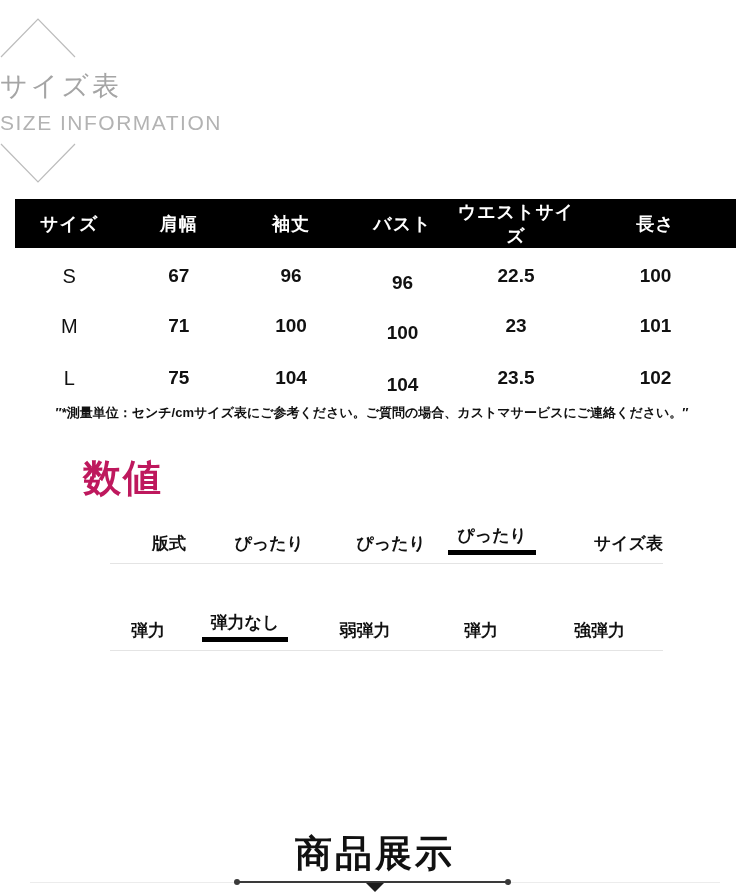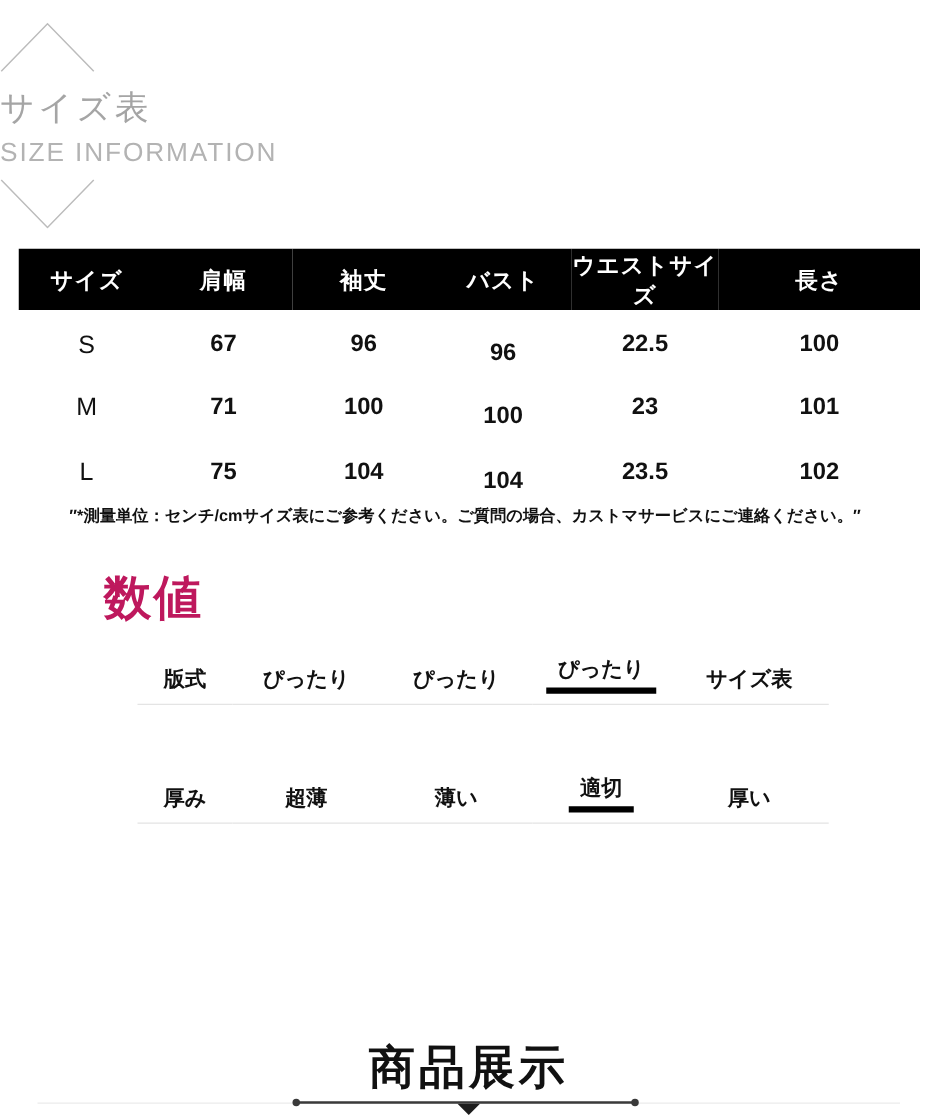--- a/index.html
+++ b/index.html
@@ -97,21 +97,21 @@
   }
   .spec-table td {
     border-bottom: 1px solid #e4e4e4;
     text-align: center;
     vertical-align: bottom;
     padding-bottom: 8px;
     font-size: 17px;
     font-weight: bold;
     color: #111;
   }
-  .spec-table tr.r1 td { height: 46px; }
+  .spec-table tr.r1 td { height: 46px; text-align: right; }
   .spec-table tr.r2 td { height: 87px; }
   .spec-table tr.r3 td { height: 95px; }
   .spec-table .sel {
     display: inline-block;
     padding: 0 9px 3px 9px;
     border-bottom: 5px solid #000;
   }
 
   
   .footer-title {
@@ -242,26 +242,26 @@
         <col style="width:22.97%">
     </colgroup>
     <tbody>
       <tr class="r1">
         <td>版式</td>
         <td><span>ぴったり</span></td>
         <td><span>ぴったり</span></td>
         <td><span class="sel">ぴったり</span></td>
         <td><span>サイズ表</span></td>
       </tr>
-      <tr class="r3">
-        <td>厚み</td>
-        <td><span>超薄</span></td>
-        <td><span>薄い</span></td>
-        <td><span class="sel">適切</span></td>
-        <td><span>厚い</span></td>
+      <tr class="r2">
+        <td>弾力</td>
+        <td><span class="sel">弾力なし</span></td>
+        <td><span>弱弾力</span></td>
+        <td><span>弾力</span></td>
+        <td><span>強弾力</span></td>
       </tr>
     </tbody>
   </table>
 
   <h2 class="footer-title">商品展示</h2>
   <div class="deco-line">
     <div class="light"></div>
     <div class="dark"></div>
     <div class="tri"></div>
   </div>

